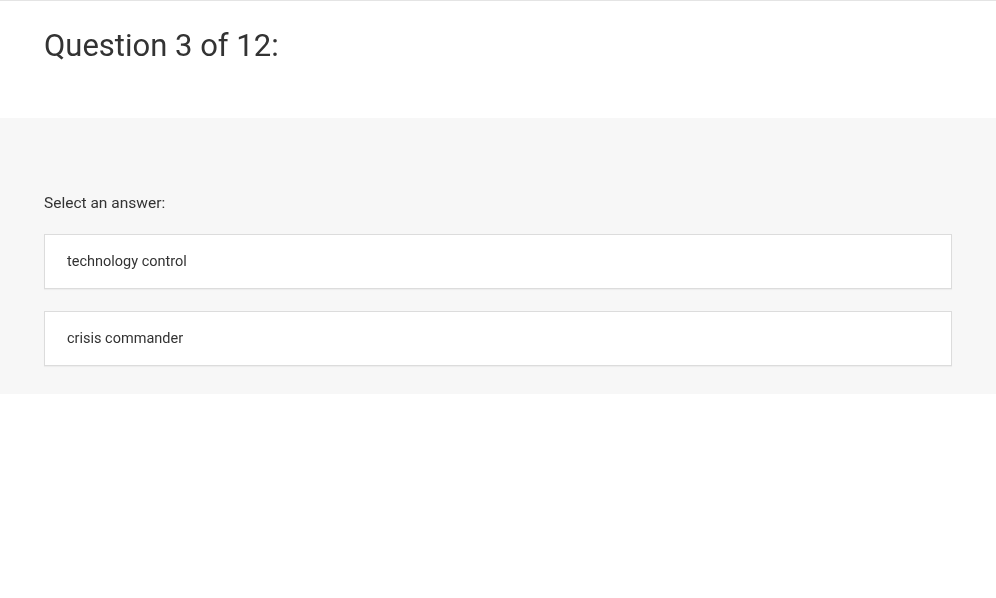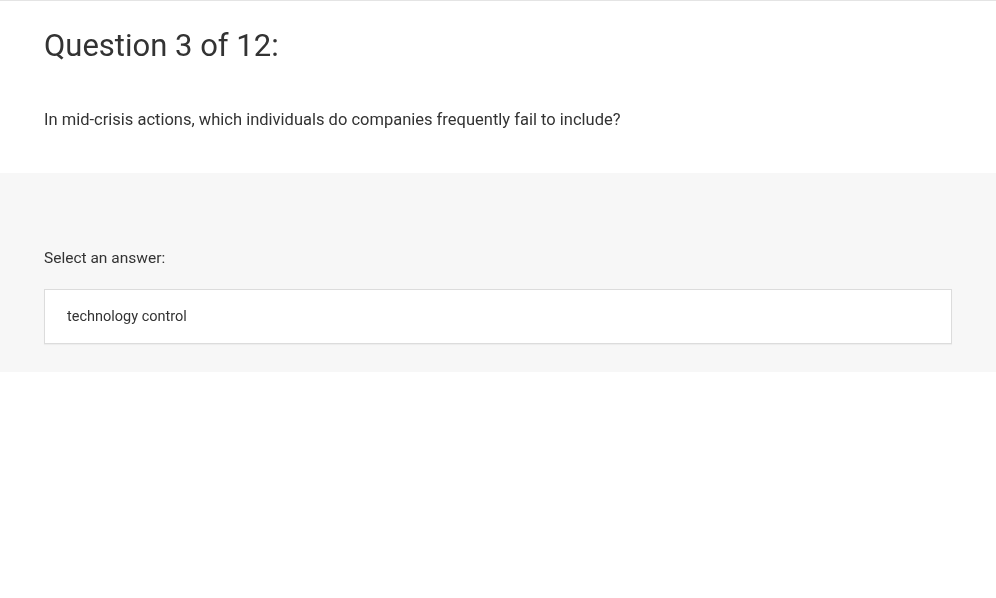--- a/index.html
+++ b/index.html
@@ -57,23 +57,25 @@
       cursor: pointer;
       box-shadow: 0 1px 1px rgba(0,0,0,0.04);
     }
   </style>
 </head>
 <body>
 
 <div class="container">
   <div class="question-header">
     <h1 class="question-number">Question 3 of 12:</h1>
-    <p class="question-text">In mid-crisis actions, which individuals do companies frequently fail to include?</p>
   </div>
   <div class="answer-section">
     <p class="answer-prompt">Select an answer:</p>
     <div class="answer-list">
       <div class="answer-option">
         <span>technology control</span>
       </div>
+      <div class="answer-option">
+        <span>crisis commander</span>
+      </div>
     </div>
   </div>
 </div>
 
 </body></html>

